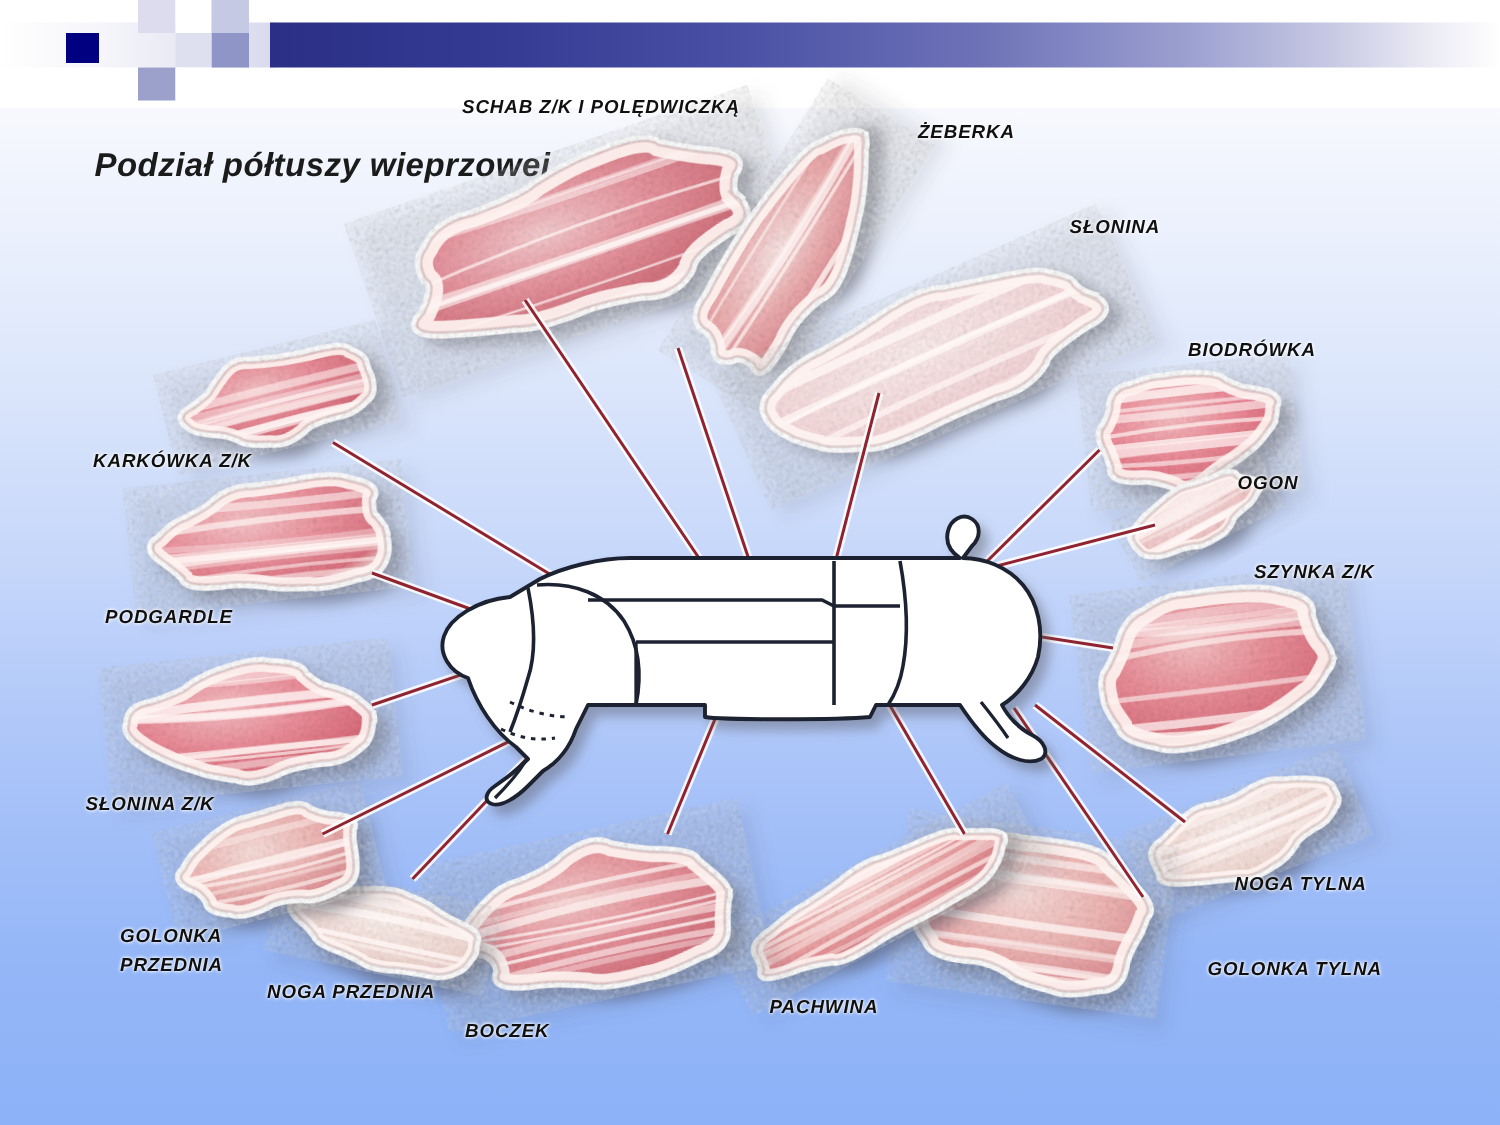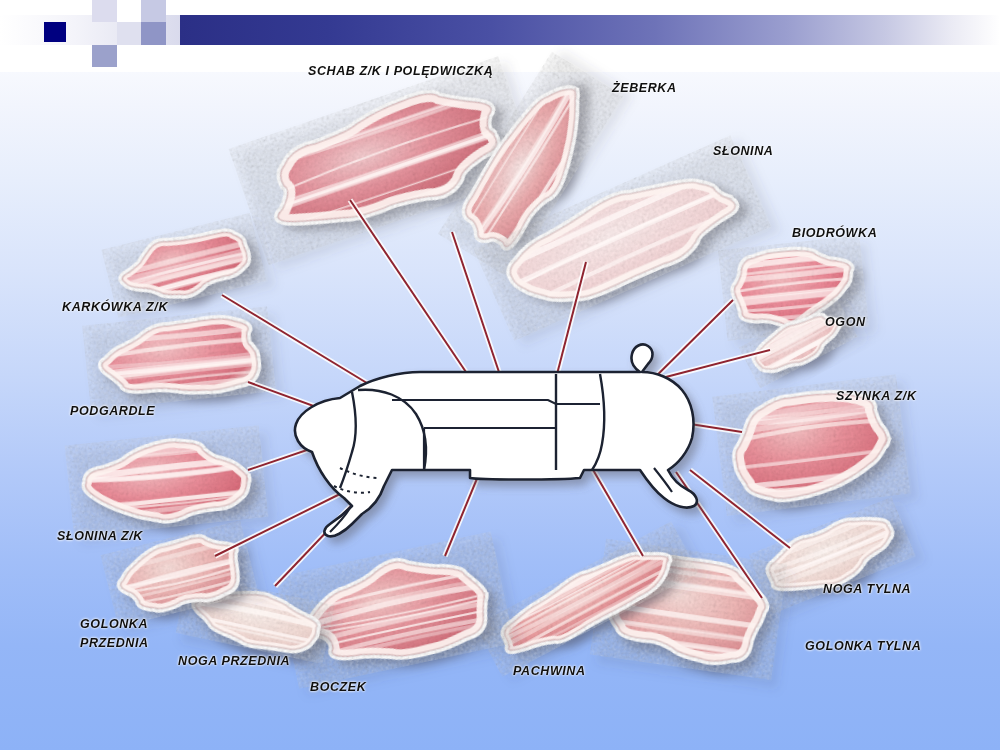--- a/index.html
+++ b/index.html
@@ -110,20 +110,21 @@
         <div class="sq" style="left: 92px; top: 0px; width: 25px; height: 22px; background: rgb(220, 220, 238);"></div>
         <div class="sq" style="left: 117px; top: 0px; width: 24px; height: 22px; background: rgb(255, 255, 255);"></div>
         <div class="sq" style="left: 141px; top: 0px; width: 25px; height: 22px; background: rgb(198, 201, 228);"></div>
         <div class="sq" style="left: 141px; top: 22px; width: 25px; height: 23px; background: rgb(143, 149, 198);"></div>
         <div class="sq" style="left: 117px; top: 22px; width: 24px; height: 23px; background: rgb(223, 224, 239);"></div>
         <div class="sq" style="left: 92px; top: 45px; width: 25px; height: 22px; background: rgb(155, 161, 203);"></div>
         <div class="sq" style="left: 117px; top: 45px; width: 24px; height: 22px; background: rgb(255, 255, 255);"></div>
       </div>
   </div>
 
+  <div class="title">Podział półtuszy wieprzowej</div>
 
   <svg class="layer" viewBox="0 0 1000 750">
     <defs>
       <filter id="dropsh" x="-40%" y="-40%" width="190%" height="190%">
         <feDropShadow dx="7" dy="8" stdDeviation="5" flood-color="#4a4a55" flood-opacity="0.55"></feDropShadow>
       </filter>
       <filter id="grain" x="-10%" y="-10%" width="120%" height="120%">
         <feTurbulence type="fractalNoise" baseFrequency="0.35" numOctaves="4" seed="7" result="n"></feTurbulence>
         <feColorMatrix in="n" type="saturate" values="0" result="g"></feColorMatrix>
         <feComponentTransfer in="g" result="gg">
@@ -604,21 +605,21 @@
       <path d="M 350 508 C 344 518, 336 526, 330 532" fill="none" stroke="#1c2330" stroke-width="2.2"></path>
     </g>
   </svg>
 
   <div id="labels-group">
       <div class="lbl" style="left: 308px; top: 62px;">SCHAB Z/K I POLĘDWICZKĄ</div>
       <div class="lbl" style="left: 612px; top: 67px; margin-top: 12px;">ŻEBERKA</div>
       <div class="lbl" style="left: 713px; top: 142px;">SŁONINA</div>
       <div class="lbl" style="left: 792px; top: 224px;">BIODRÓWKA</div>
       <div class="lbl" style="left: 825px; top: 313px;">OGON</div>
-      <div class="lbl" style="left: 836px; top: 387px;">SZYNKA Z/K</div>
+      <div class="lbl" style="left: 836px; top: 372px;">SZYNKA Z/K</div>
       <div class="lbl" style="left: 823px; top: 580px; text-align: center;">NOGA TYLNA</div>
       <div class="lbl" style="left: 805px; top: 637px;">GOLONKA TYLNA</div>
       <div class="lbl" style="left: 513px; top: 662px;">PACHWINA</div>
       <div class="lbl" style="left: 310px; top: 678px;">BOCZEK</div>
       <div class="lbl" style="left: 178px; top: 652px; text-align: center;">NOGA PRZEDNIA</div>
       <div class="lbl" style="left: 80px; top: 615px;">GOLONKA
 PRZEDNIA</div>
       <div class="lbl" style="left: 57px; top: 527px;">SŁONINA Z/K</div>
       <div class="lbl" style="left: 70px; top: 402px;">PODGARDLE</div>
       <div class="lbl" style="left: 62px; top: 298px;">KARKÓWKA Z/K</div>

